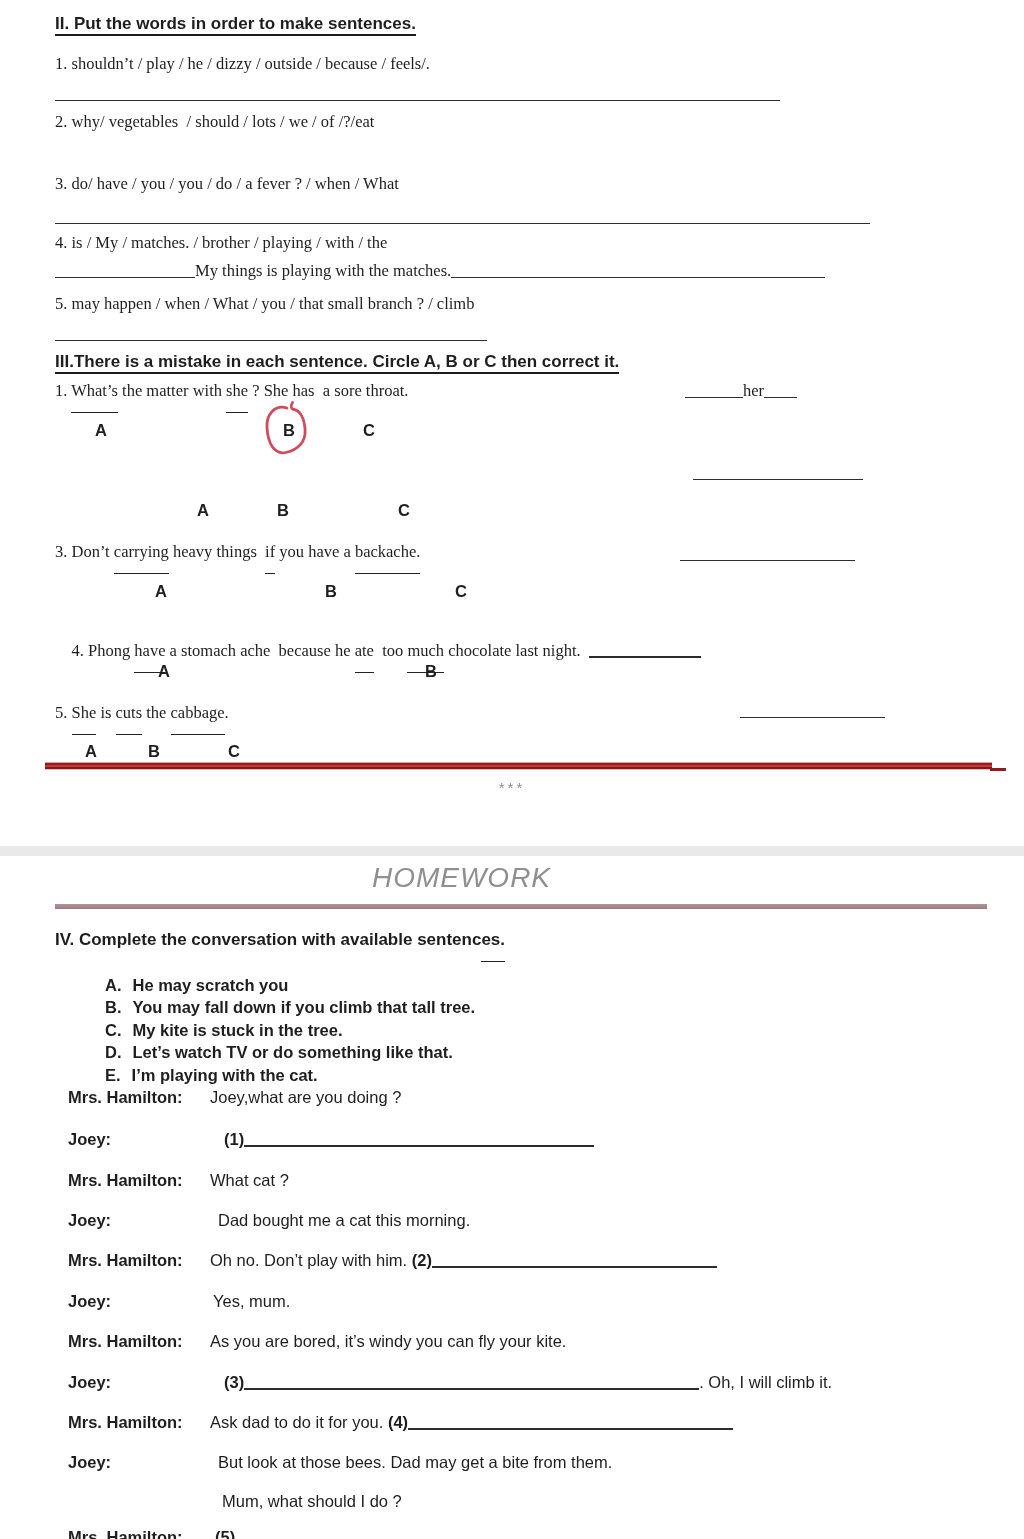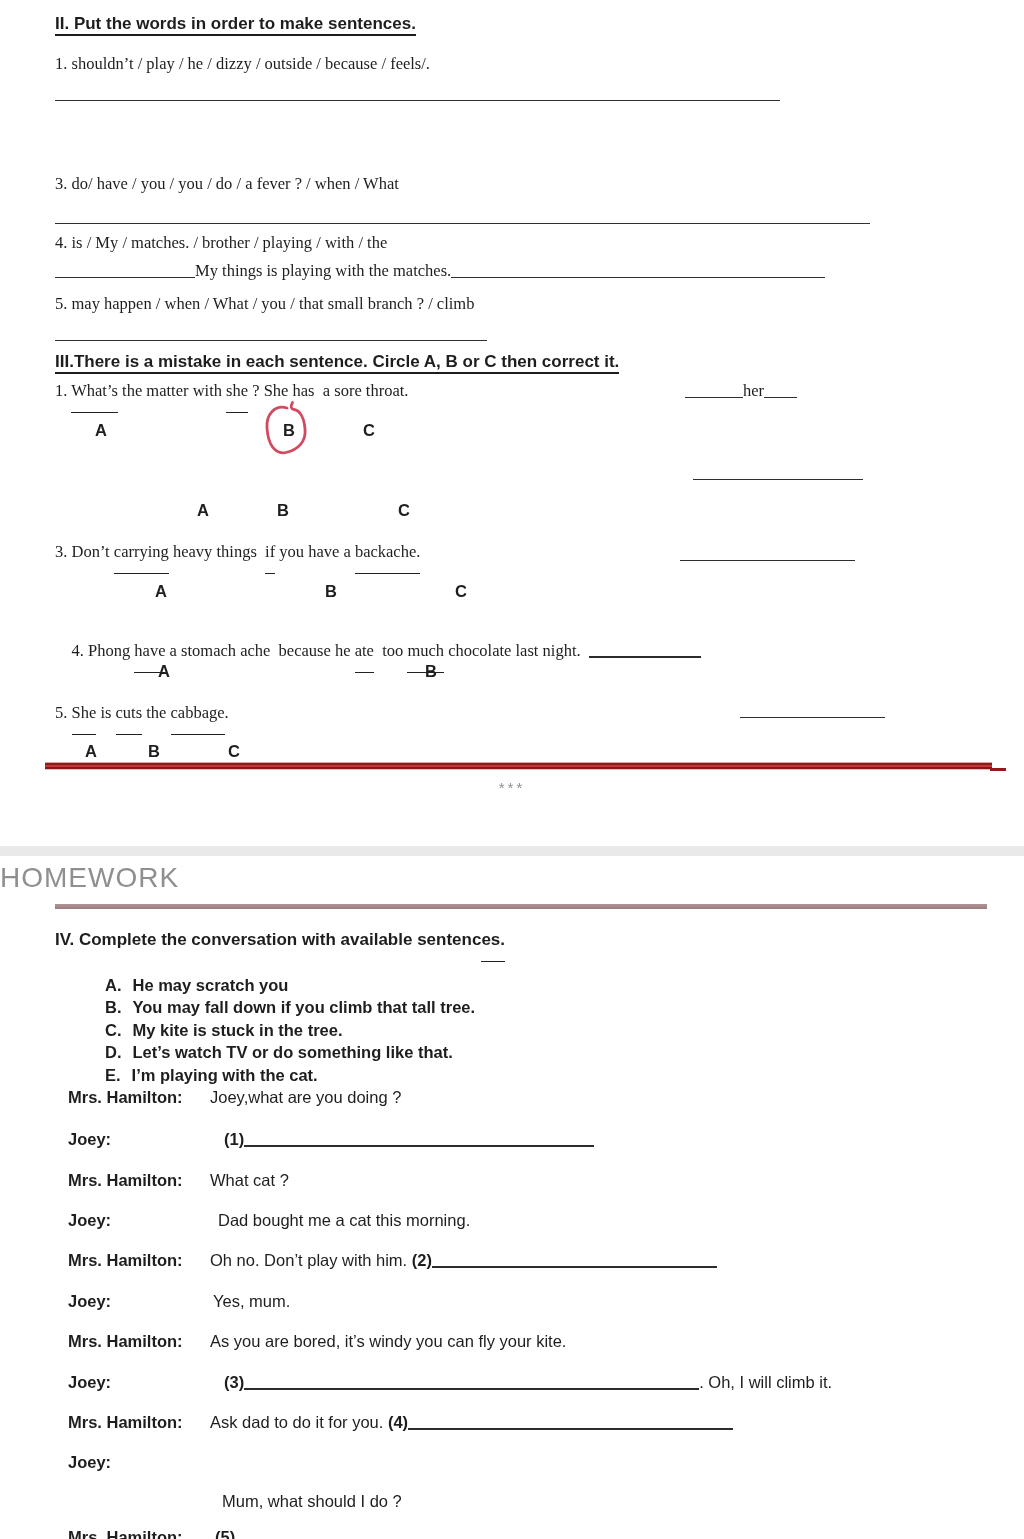--- a/index.html
+++ b/index.html
@@ -18,21 +18,21 @@
   .ansrow{display:flex;align-items:flex-end;}
   .ansrow .blank{border-bottom:1.7px solid #2f2f2f;height:4px;margin-bottom:2px;display:inline-block;flex:none;}
   .ansrow .grow{flex:1;}
   .qblank{border-bottom:1.7px solid #2f2f2f;}
   .ch{font-weight:bold;font-size:16.5px;}
   .redline{
     background:linear-gradient(to bottom,#dfa3a3 0 1px,#8e1c1d 1px 3px,#c03935 3px 5px,#84181a 5px 7px,#e6bcbc 7px 8px);
   }
   .stars{width:1024px;text-align:center;color:#8f8f8f;font-size:15px;letter-spacing:3px;}
   .grayband{background:#e9e9e9;}
-  .hw{width:923px;text-align:left;font-size:28px;color:#8f8f8f;letter-spacing:1px;}
+  .hw{width:923px;text-align:center;font-size:28px;color:#8f8f8f;letter-spacing:1px;font-style:italic;}
   .hwrule{background:linear-gradient(#b39496,#9b7c80);}
   .opt{display:flex;font-weight:bold;}
   .opt .otext{margin-left:11px;}
   .conv{display:flex;align-items:flex-start;}
   .spk{font-weight:bold;width:142px;flex:none;}
   .ctext{white-space:pre-wrap;}
   .cnum{font-weight:bold;}
   .cblank{display:inline-block;border-bottom:2px solid #2c2c2c;height:13px;margin-bottom:-2px;}
   svg.circ{overflow:visible;}
 </style>
@@ -41,20 +41,21 @@
 
 <div class="page">
 
   <div class="abs head" style="left:55px;top:14px;">
     <span class="hu">II. Put the words in order to make sentences.</span>
   </div>
 
   <div class="abs t" style="left:55px;top:54px;">1. shouldn’t / play / he / dizzy / outside / because / feels/.</div>
   <div class="abs wline" style="left:55px;top:100px;width:725px;"></div>
 
+  <div class="abs t" style="left:55px;top:112px;">2. why/ vegetables  / should / lots / we / of /?/eat</div>
 
   <div class="abs t" style="left:55px;top:174px;">3. do/ have / you / you / do / a fever ? / when / What</div>
   <div class="abs wline" style="left:55px;top:223px;width:815px;"></div>
 
   <div class="abs t" style="left:55px;top:233px;">4. is / My / matches. / brother / playing / with / the</div>
   <div class="abs ansrow" style="left:55px;top:261px;width:770px;">
     <span class="blank" style="width:140px;"></span>
     <span class="t">My things is playing with the matches.</span>
     <span class="blank grow"></span>
   </div>
@@ -166,20 +167,21 @@
   <div class="abs conv" style="left:68px;top:1373px;">
     <span class="spk">Joey:</span>
     <span class="ctext" style="margin-left:14px;"><span class="cnum">(3)</span><span class="cblank" style="width:455px;"></span><span>. Oh, I will climb it.</span></span>
   </div>
   <div class="abs conv" style="left:68px;top:1413px;">
     <span class="spk">Mrs. Hamilton:</span>
     <span class="ctext"><span>Ask dad to do it for you. </span><span class="cnum">(4)</span><span class="cblank" style="width:325px;"></span></span>
   </div>
   <div class="abs conv" style="left:68px;top:1453px;">
     <span class="spk">Joey:</span>
+    <span class="ctext" style="margin-left:8px;">But look at those bees. Dad may get a bite from them.</span>
   </div>
   <div class="abs conv" style="left:68px;top:1492px;">
     <span class="spk"></span>
     <span class="ctext" style="margin-left:12px;">Mum, what should I do ?</span>
   </div>
   <div class="abs conv" style="left:68px;top:1528px;">
     <span class="spk">Mrs. Hamilton:</span>
     <span class="ctext" style="margin-left:5px;"><span class="cnum">(5)</span></span>
   </div>
 

